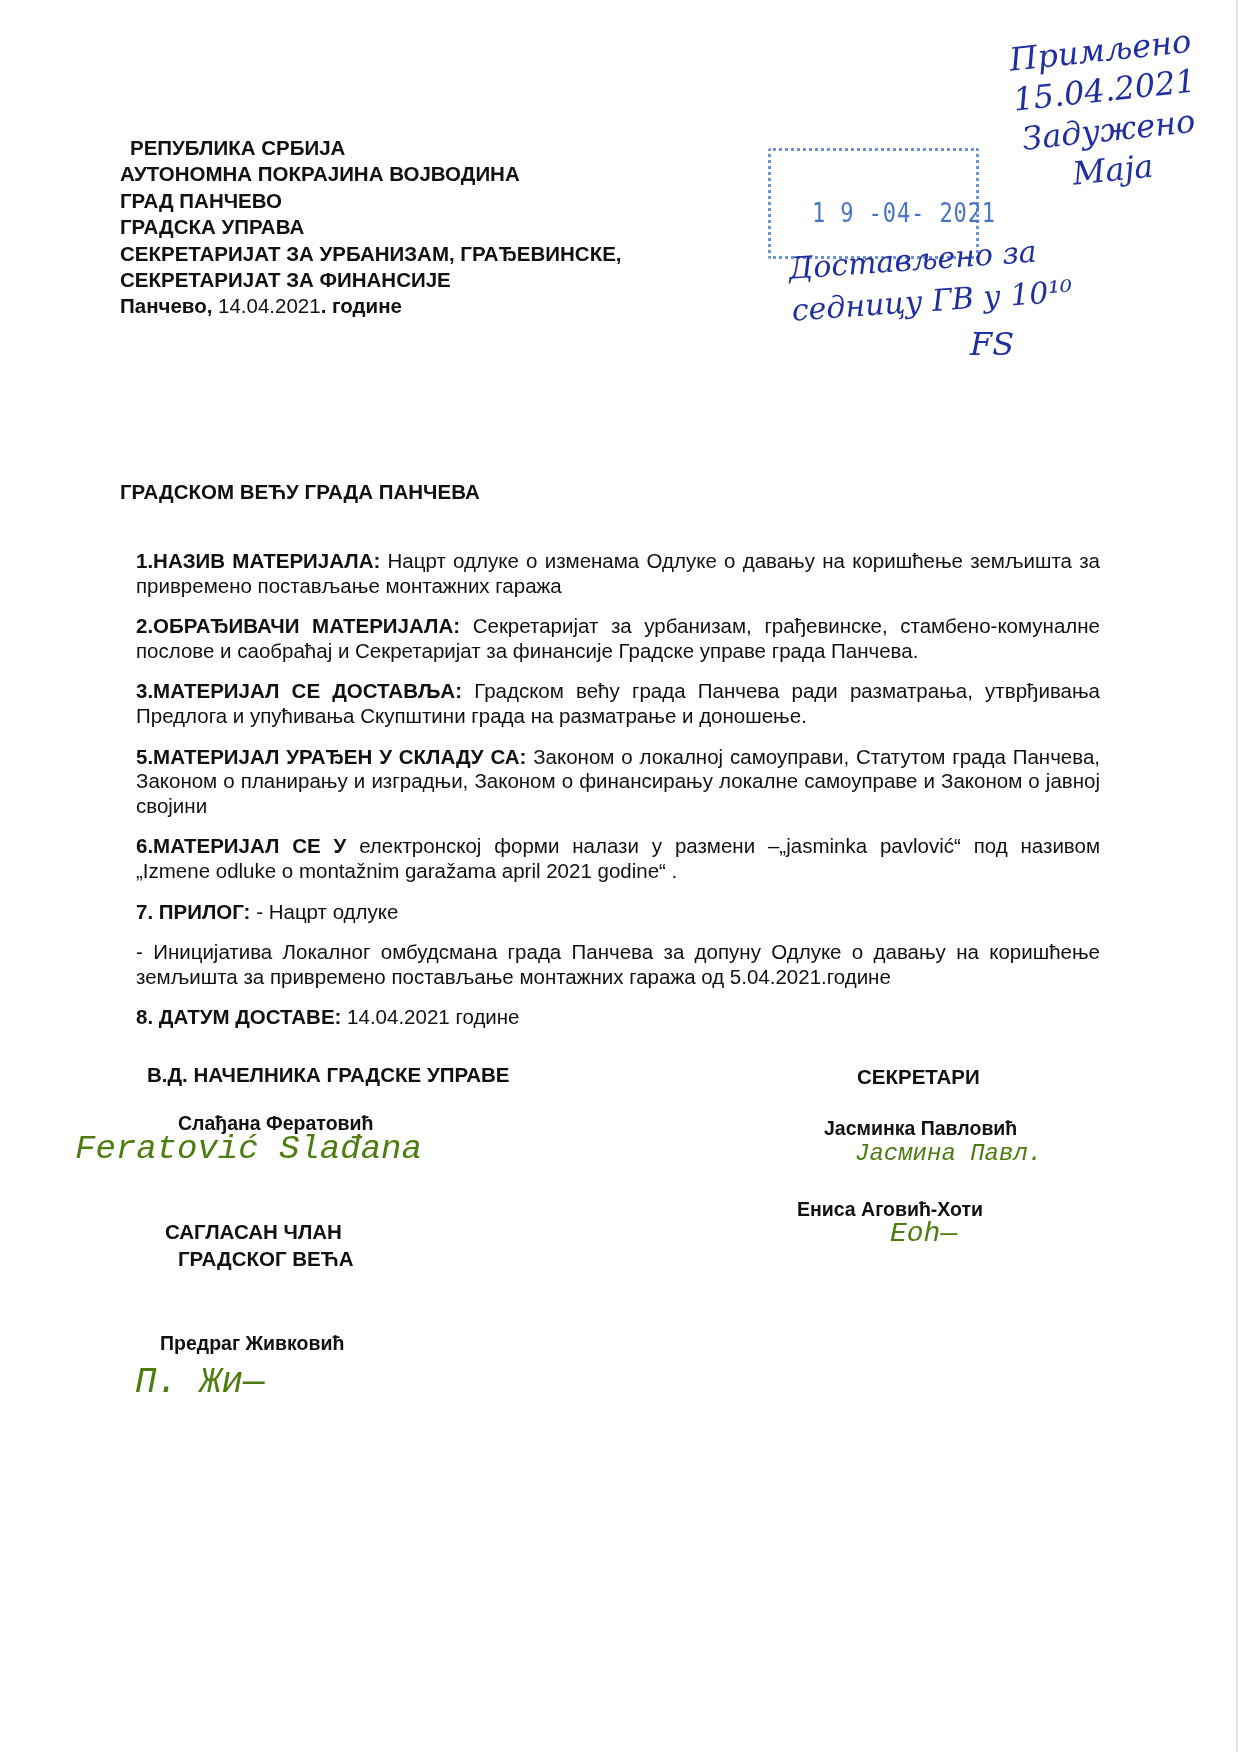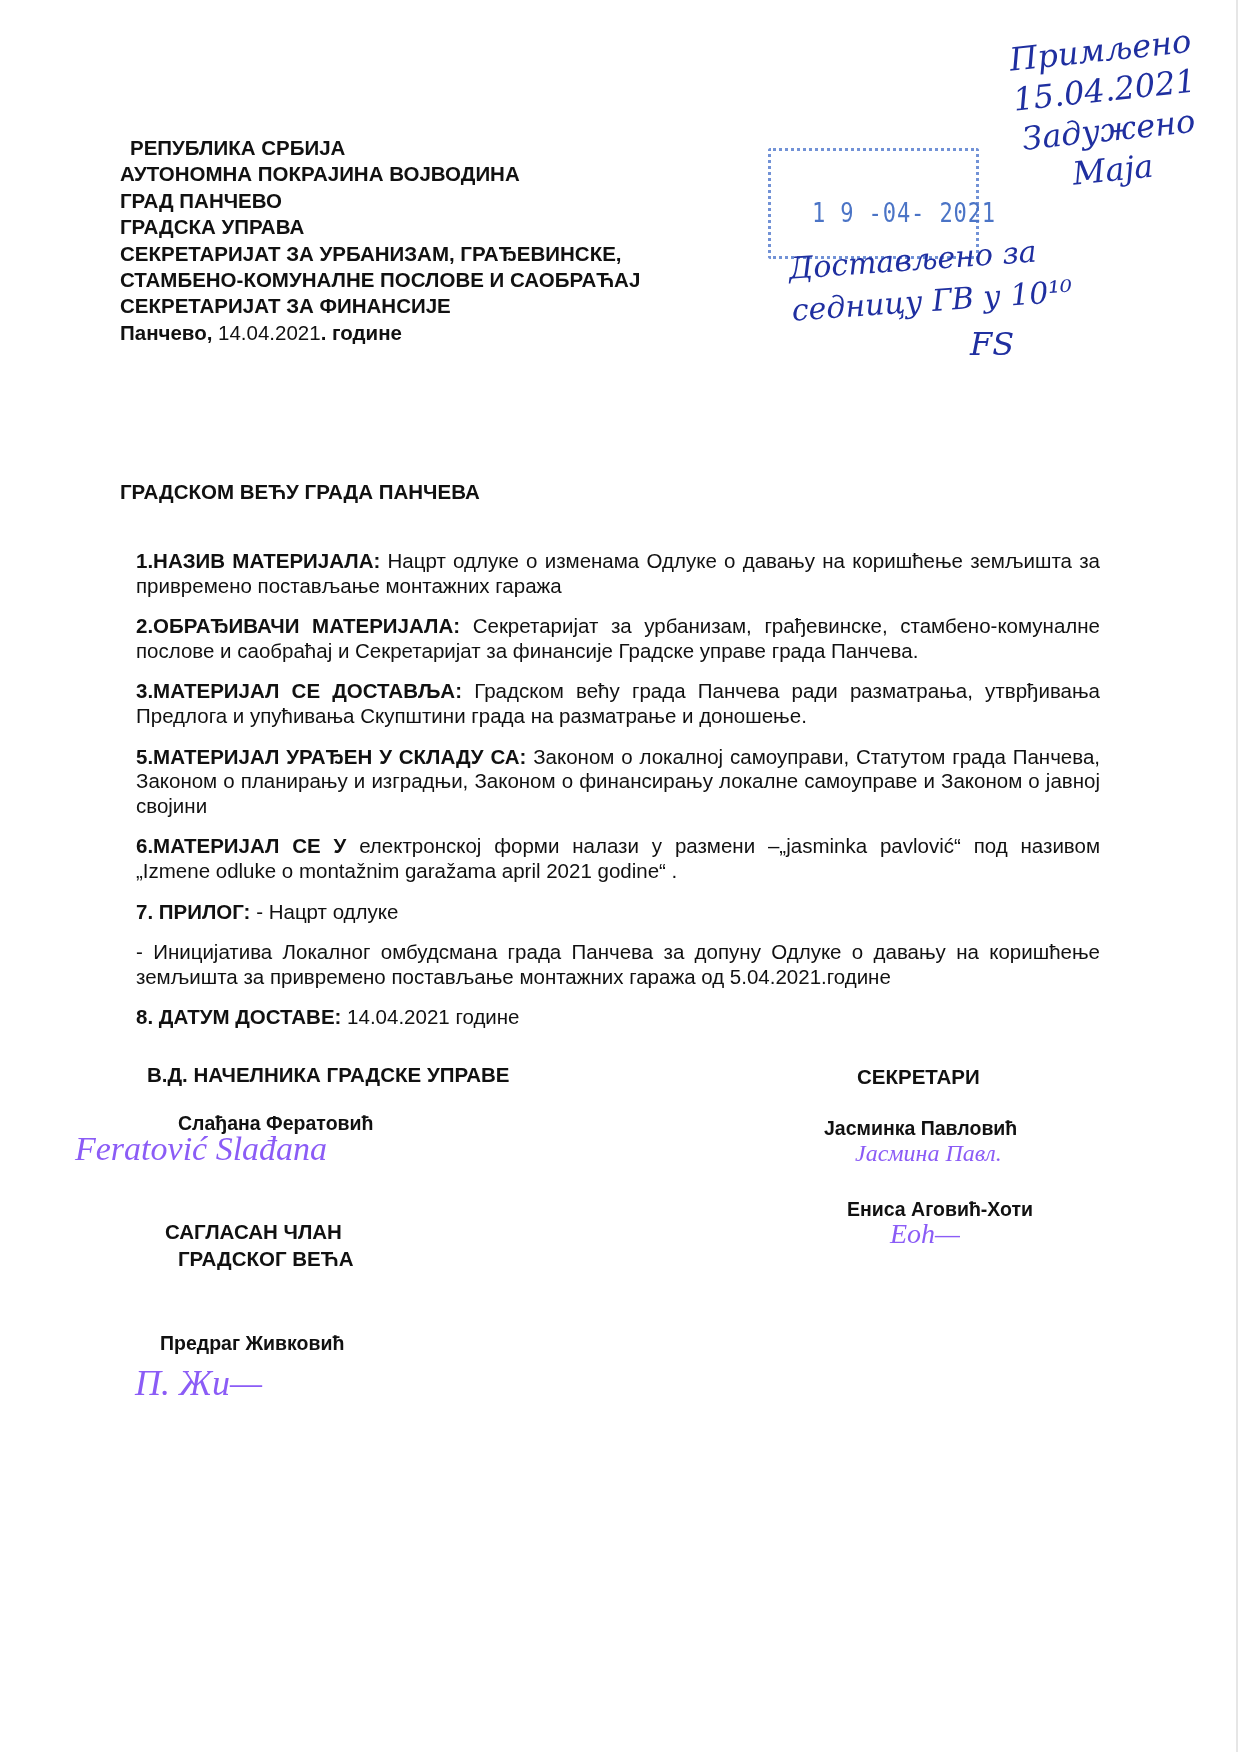--- a/index.html
+++ b/index.html
@@ -21,45 +21,44 @@
     .body .nl { text-align: left; }
 
     .sig-left-title { position: absolute; left: 147px; top: 1063px; font-weight: bold; font-size: 20.5px; }
     .sig-left-name { position: absolute; left: 178px; top: 1112px; font-weight: bold; font-size: 19.5px; }
     .agree { position: absolute; left: 165px; top: 1218px; font-weight: bold; font-size: 20.5px; line-height: 27px; }
     .agree div:last-child { padding-left: 13px; }
     .agree-name { position: absolute; left: 160px; top: 1332px; font-weight: bold; font-size: 19.5px; }
 
     .sig-right-title { position: absolute; left: 857px; top: 1065px; font-weight: bold; font-size: 20.5px; }
     .sig-right-name1 { position: absolute; left: 824px; top: 1117px; font-weight: bold; font-size: 19.5px; }
-    .sig-right-name2 { position: absolute; left: 847px; top: 1198px; font-weight: bold; font-size: 19.5px; }
+    .sig-right-name2 { position: absolute; left: 797px; top: 1198px; font-weight: bold; font-size: 19.5px; }
 
     .ink { position: absolute; color: #1f2fa0; font-family: "DejaVu Serif", serif; font-style: italic; }
     .annot-top { left: 1015px; top: 30px; font-size: 32px; line-height: 40px; transform: rotate(-6deg); text-align: center; }
     .stamp-box {
       position: absolute; left: 768px; top: 148px; width: 205px; height: 105px;
       border: 3px dotted #5a7fd0; border-radius: 3px; opacity: 0.85;
     }
     .stamp-date { position: absolute; left: 812px; top: 198px; color: #4b74c6; font-family: "DejaVu Sans Mono", monospace; font-size: 26px; letter-spacing: 1px; transform: scaleX(0.85); transform-origin: left; }
     .annot-stamp { left: 790px; top: 238px; font-size: 30px; line-height: 42px; transform: rotate(-4deg); }
     .annot-initials { left: 970px; top: 325px; font-size: 32px; }
-    .sig-scrawl { position: absolute; color: #8b5cf6; font-family: Liberation Serif, serif; font-style: italic; }
+    .sig-scrawl { position: absolute; color: #4d7c0f; font-family: Liberation Mono, monospace; font-style: italic; }
   </style>
 </head>
 <body>
 
 <div class="page-edge"></div>
 
 <div class="hdr">
   <div class="first">РЕПУБЛИКА СРБИЈА</div>
   <div>АУТОНОМНА ПОКРАЈИНА ВОЈВОДИНА</div>
   <div>ГРАД ПАНЧЕВО</div>
   <div>ГРАДСКА УПРАВА</div>
   <div>СЕКРЕТАРИЈАТ ЗА УРБАНИЗАМ, ГРАЂЕВИНСКЕ,</div>
-  <div>СТАМБЕНО-КОМУНАЛНЕ ПОСЛОВЕ И САОБРАЋАЈ</div>
   <div>СЕКРЕТАРИЈАТ ЗА ФИНАНСИЈЕ</div>
   <div>
     <span>Панчево,</span><span class="normal"> 14.04.2021</span><span>. године</span>
   </div>
 </div>
 
 <div class="ink annot-top">
   <div>Примљено</div>
   <div>15.04.2021</div>
   <div>Задужено</div>

